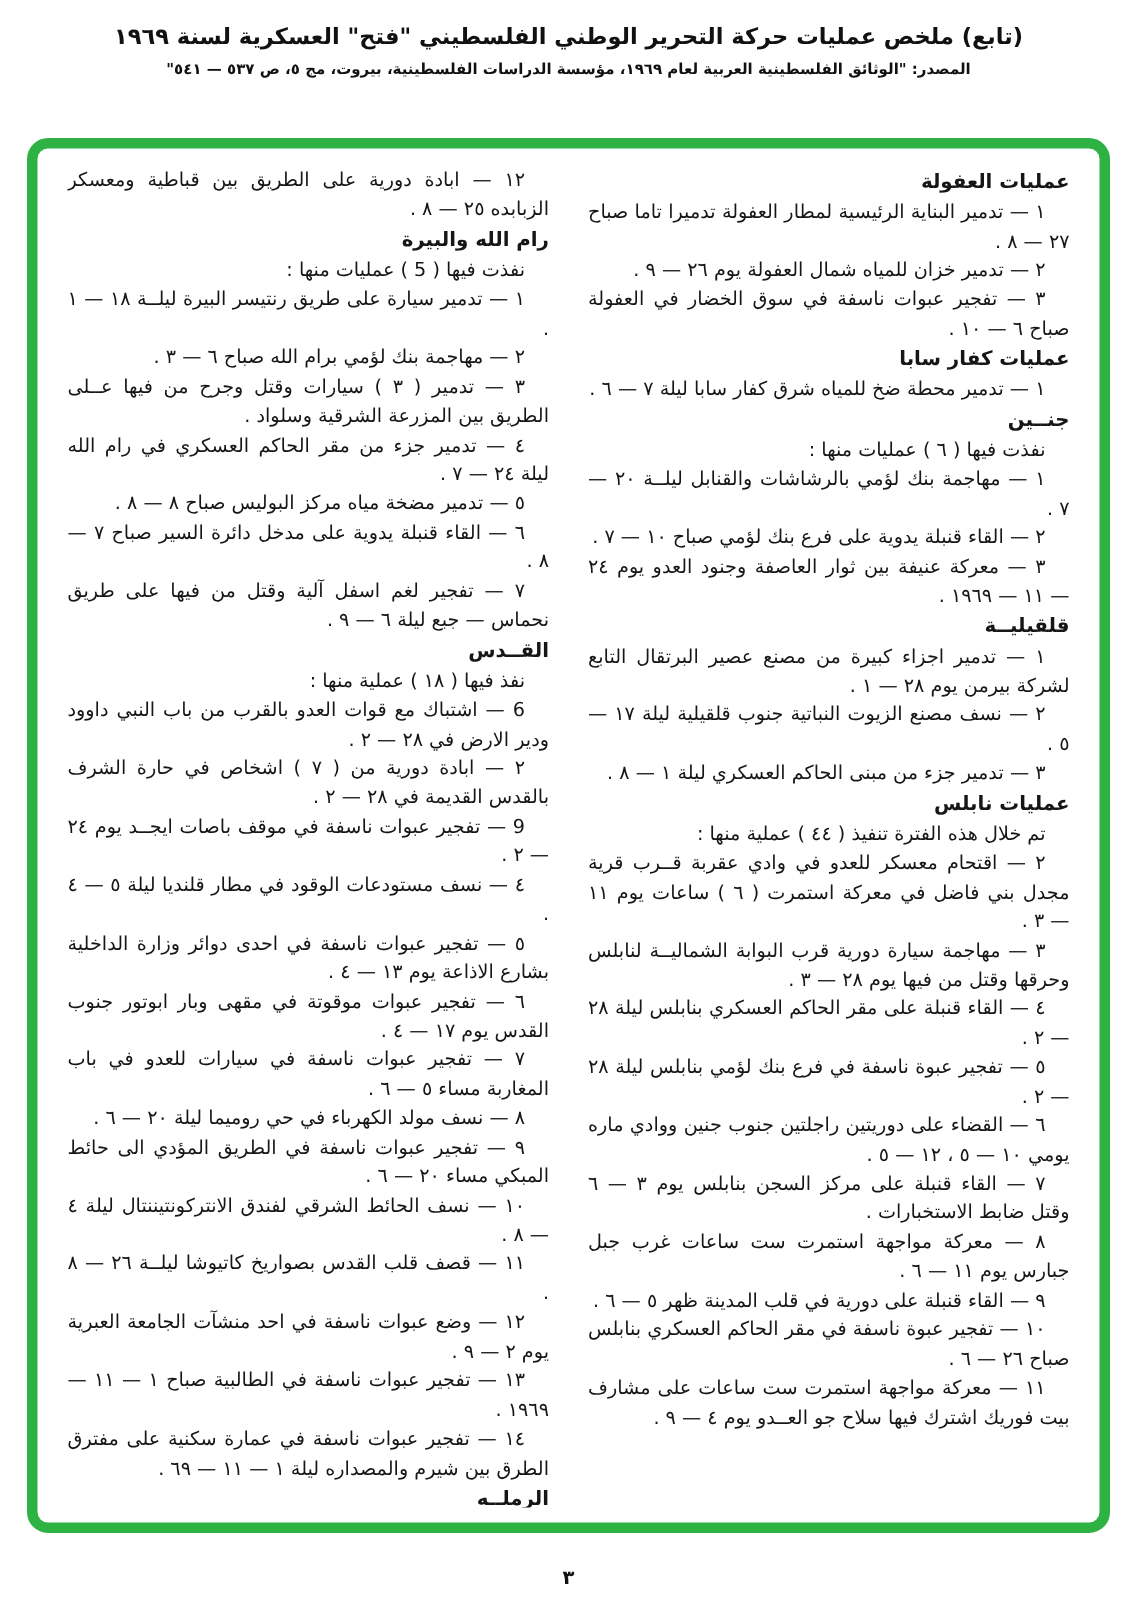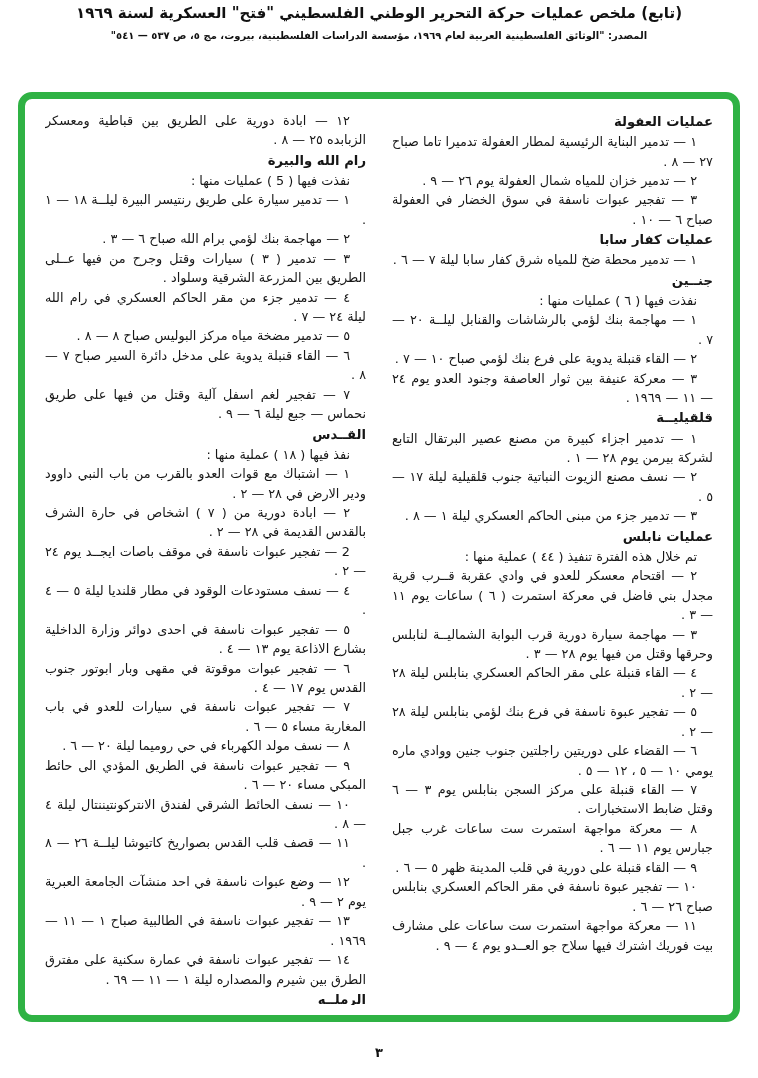--- a/index.html
+++ b/index.html
@@ -11,21 +11,21 @@
   .page {
     position: relative;
     width: 758px;
     height: 1078px;
     background: #ffffff;
     direction: rtl;
     overflow: hidden;
   }
   .header {
     text-align: center;
-    padding-top: 4px;
+    padding-top: 15px;
     color: #111111;
   }
   .header .title {
     font-size: 15px;
     font-weight: bold;
     letter-spacing: 0;
   }
   .header .source {
     font-size: 10px;
     font-weight: bold;
@@ -124,23 +124,23 @@
           <div class="block para">نفذت فيها ( 5 ) عمليات منها :</div>
           <div class="block para">١ — تدمير سيارة على طريق رنتيسر البيرة ليلــة ١٨ — ١ .</div>
           <div class="block para">٢ — مهاجمة بنك لؤمي برام الله صباح ٦ — ٣ .</div>
           <div class="block para">٣ — تدمير ( ٣ ) سيارات وقتل وجرح من فيها عــلى الطريق بين المزرعة الشرقية وسلواد .</div>
           <div class="block para">٤ — تدمير جزء من مقر الحاكم العسكري في رام الله ليلة ٢٤ — ٧ .</div>
           <div class="block para">٥ — تدمير مضخة مياه مركز البوليس صباح ٨ — ٨ .</div>
           <div class="block para">٦ — القاء قنبلة يدوية على مدخل دائرة السير صباح ٧ — ٨ .</div>
           <div class="block para">٧ — تفجير لغم اسفل آلية وقتل من فيها على طريق نحماس — جبع ليلة ٦ — ٩ .</div>
           <div class="block heading">القــدس</div>
           <div class="block para">نفذ فيها ( ١٨ ) عملية منها :</div>
-          <div class="block para">١ — اشتباك مع قوات العدو بالقرب من باب النبي داوود ودير الارض في ٢٨ — ٢ .</div>
+          <div class="block para">6 — اشتباك مع قوات العدو بالقرب من باب النبي داوود ودير الارض في ٢٨ — ٢ .</div>
           <div class="block para">٢ — ابادة دورية من ( ٧ ) اشخاص في حارة الشرف بالقدس القديمة في ٢٨ — ٢ .</div>
-          <div class="block para">2 — تفجير عبوات ناسفة في موقف باصات ايجــد يوم ٢٤ — ٢ .</div>
+          <div class="block para">9 — تفجير عبوات ناسفة في موقف باصات ايجــد يوم ٢٤ — ٢ .</div>
           <div class="block para">٤ — نسف مستودعات الوقود في مطار قلنديا ليلة ٥ — ٤ .</div>
           <div class="block para">٥ — تفجير عبوات ناسفة في احدى دوائر وزارة الداخلية بشارع الاذاعة يوم ١٣ — ٤ .</div>
           <div class="block para">٦ — تفجير عبوات موقوتة في مقهى وبار ابوتور جنوب القدس يوم ١٧ — ٤ .</div>
           <div class="block para">٧ — تفجير عبوات ناسفة في سيارات للعدو في باب المغاربة مساء ٥ — ٦ .</div>
           <div class="block para">٨ — نسف مولد الكهرباء في حي روميما ليلة ٢٠ — ٦ .</div>
           <div class="block para">٩ — تفجير عبوات ناسفة في الطريق المؤدي الى حائط المبكي مساء ٢٠ — ٦ .</div>
           <div class="block para">١٠ — نسف الحائط الشرقي لفندق الانتركونتيننتال ليلة ٤ — ٨ .</div>
           <div class="block para">١١ — قصف قلب القدس بصواريخ كاتيوشا ليلــة ٢٦ — ٨ .</div>
           <div class="block para">١٢ — وضع عبوات ناسفة في احد منشآت الجامعة العبرية يوم ٢ — ٩ .</div>
           <div class="block para">١٣ — تفجير عبوات ناسفة في الطالبية صباح ١ — ١١ — ١٩٦٩ .</div>

